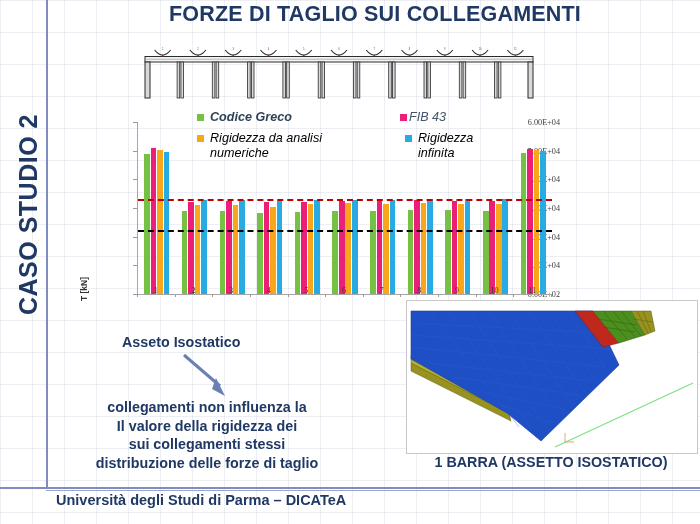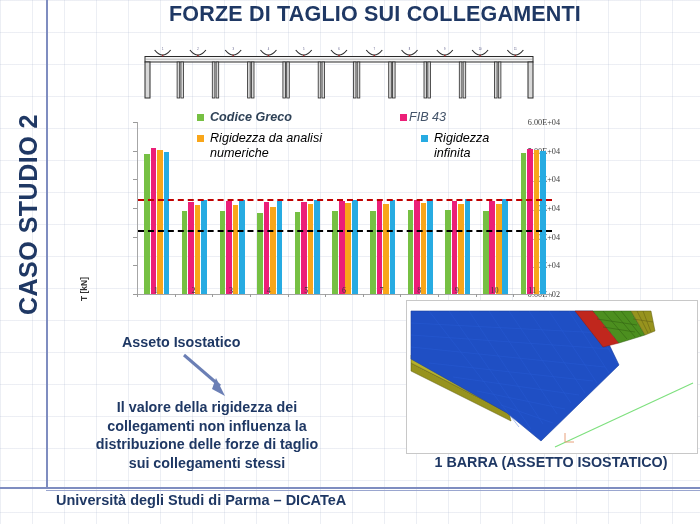--- a/index.html
+++ b/index.html
@@ -300,38 +300,38 @@
       <span class="leg-txt">Codice Greco</span>
     </div>
     <div class="leg" style="left:0px;top:21px;width:150px;">
       <span class="swatch" style="background: rgb(249, 166, 26);"></span>
       <span class="leg-txt">Rigidezza da analisi numeriche</span>
     </div>
     <div class="leg leg-b" style="left:203px;top:0px;justify-content:center;">
       <span class="swatch" style="margin-right: 2px; background: rgb(236, 31, 120);"></span>
       <span class="leg-txt" style="font-weight:normal;color:#44546a;">FIB 43</span>
     </div>
-    <div class="leg" style="left:224px;top:21px;width:92px;">
+    <div class="leg" style="left:208px;top:21px;width:92px;">
       <span class="swatch" style="background: rgb(39, 171, 226);"></span>
       <span class="leg-txt">Rigidezza infinita</span>
     </div>
   </div>
 
   <div id="asseto">Asseto Isostatico</div>
   <div id="arrow">
     <svg width="60" height="48" viewBox="0 0 60 48">
       <line x1="4" y1="3" x2="40" y2="34" stroke="#6b7fb5" stroke-width="3"></line>
       <polygon points="36,26 45,44 32,37" fill="#6b7fb5"></polygon>
     </svg>
   </div>
   <div id="para">
+      <div>collegamenti non influenza la</div>
       <div>Il valore della rigidezza dei</div>
-      <div>collegamenti non influenza la</div>
+      <div>sui collegamenti stessi</div>
       <div>distribuzione delle forze di taglio</div>
-      <div>sui collegamenti stessi</div>
     </div>
 
   <div id="render">
     <svg width="290" height="152" viewBox="0 0 290 152">
       <rect x="0" y="0" width="290" height="152" fill="#ffffff"></rect>
 
       <line x1="148" y1="146" x2="286" y2="82" stroke="#7ee07e" stroke-width="1.2"></line>
 
       <path d="M158 132 L158 141 L167 141" fill="none" stroke="#e8a07a" stroke-width="1"></path>
 

